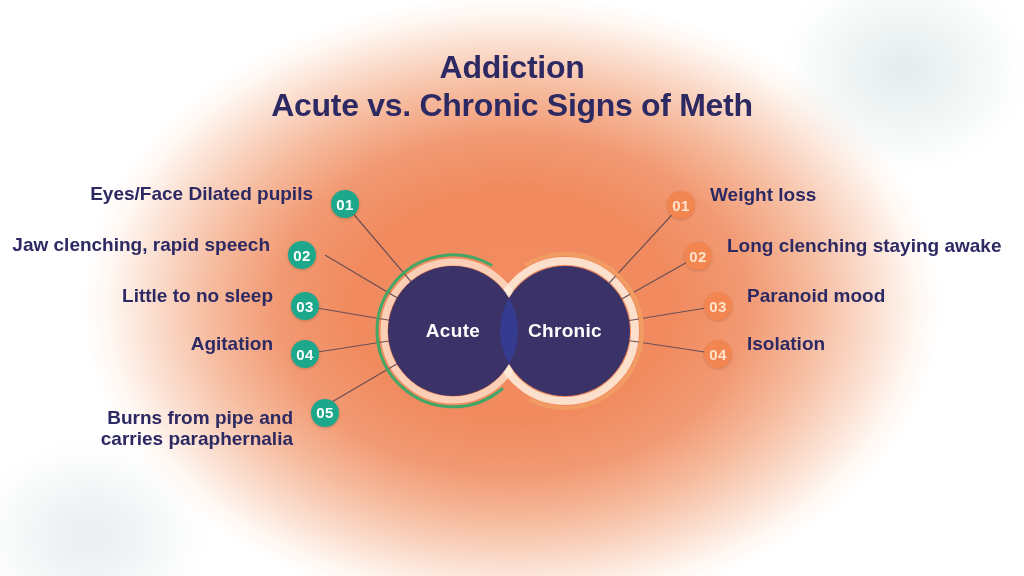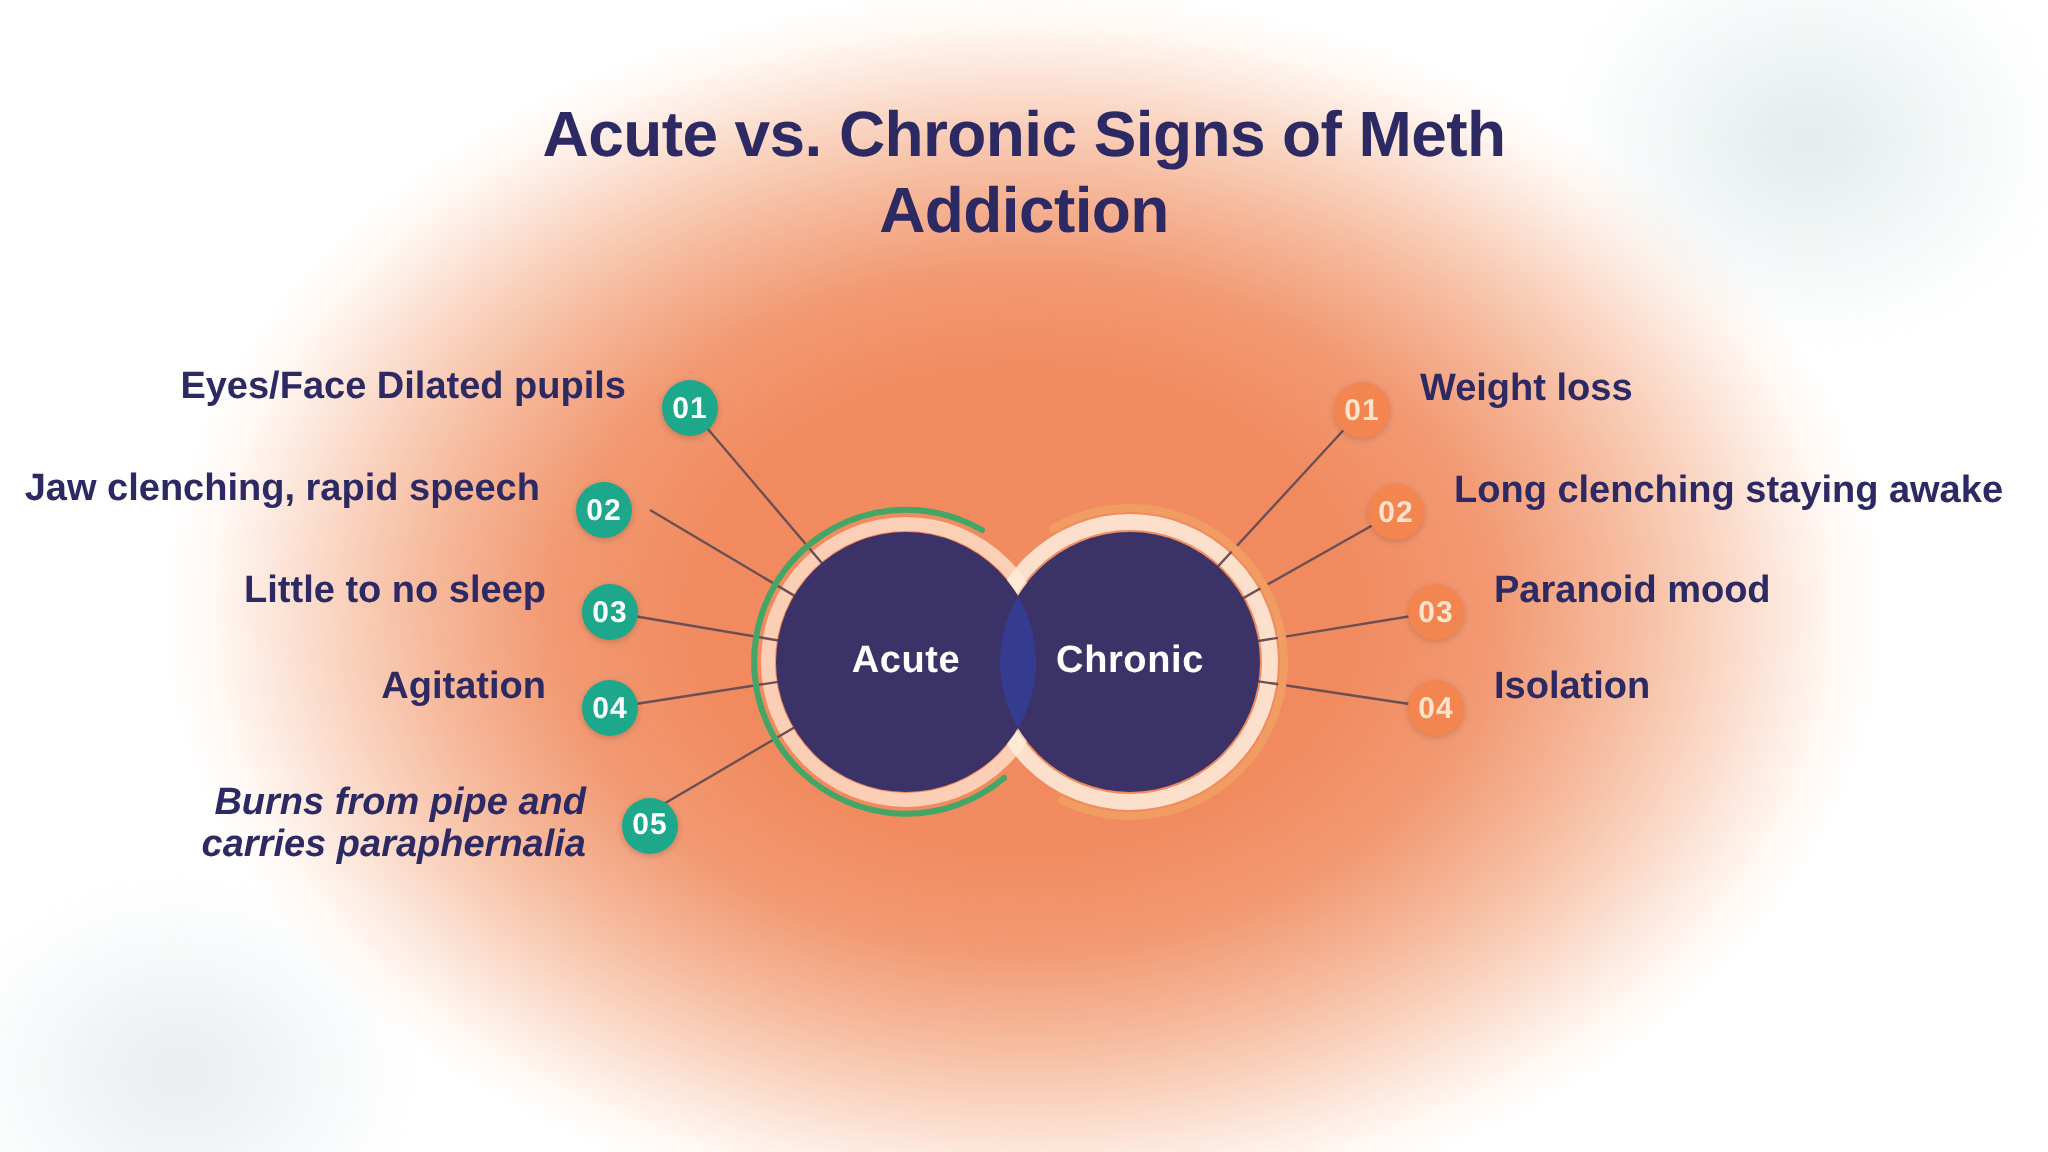--- a/index.html
+++ b/index.html
@@ -44,33 +44,33 @@
     display:flex; align-items:center; justify-content:center;
     font-size:15px; font-weight:700; letter-spacing:0.5px;
   }
   .badge.teal   { background:#1da88c; color:#ffffff; box-shadow:0 1px 3px rgba(60,40,30,0.25); }
   .badge.orange { background:#f28550; color:#ffe3cb; box-shadow:0 1px 3px rgba(60,40,30,0.2); }
   .item .label {
     color:#2c2963; font-size:19px; font-weight:700; line-height:1.08;
     white-space:nowrap; position:relative; top:-10px;
   }
   .item.left .label  { text-align:right; }
-  .item.left.tall .label { white-space:normal; max-width:218px; top:0;font-style:italic; }
+  .item.left.tall .label { white-space:normal; max-width:218px; top:16px; }
 </style>
 </head>
 <body>
 
 <div class="canvas">
   <div class="bg-glow"></div>
   <div class="corner-blob tr"></div>
   <div class="corner-blob bl"></div>
 
   <h1 class="title">
+    <span>Addiction</span>
     <span>Acute vs. Chronic Signs of Meth</span>
-    <span>Addiction</span>
   </h1>
 
   <svg class="diagram-svg" width="1024" height="576" viewBox="0 0 1024 576">
 
     <circle cx="453" cy="331" r="69" fill="none" stroke="rgba(255,236,219,0.7)" stroke-width="7"></circle>
     <circle cx="565" cy="331" r="70" fill="none" stroke="rgba(255,238,222,0.85)" stroke-width="8"></circle>
 
     <g stroke="#6b4f54" stroke-width="1.2">
       <line x1="345" y1="204" x2="453" y2="331"></line>
       <line x1="325" y1="255" x2="453" y2="331"></line>

